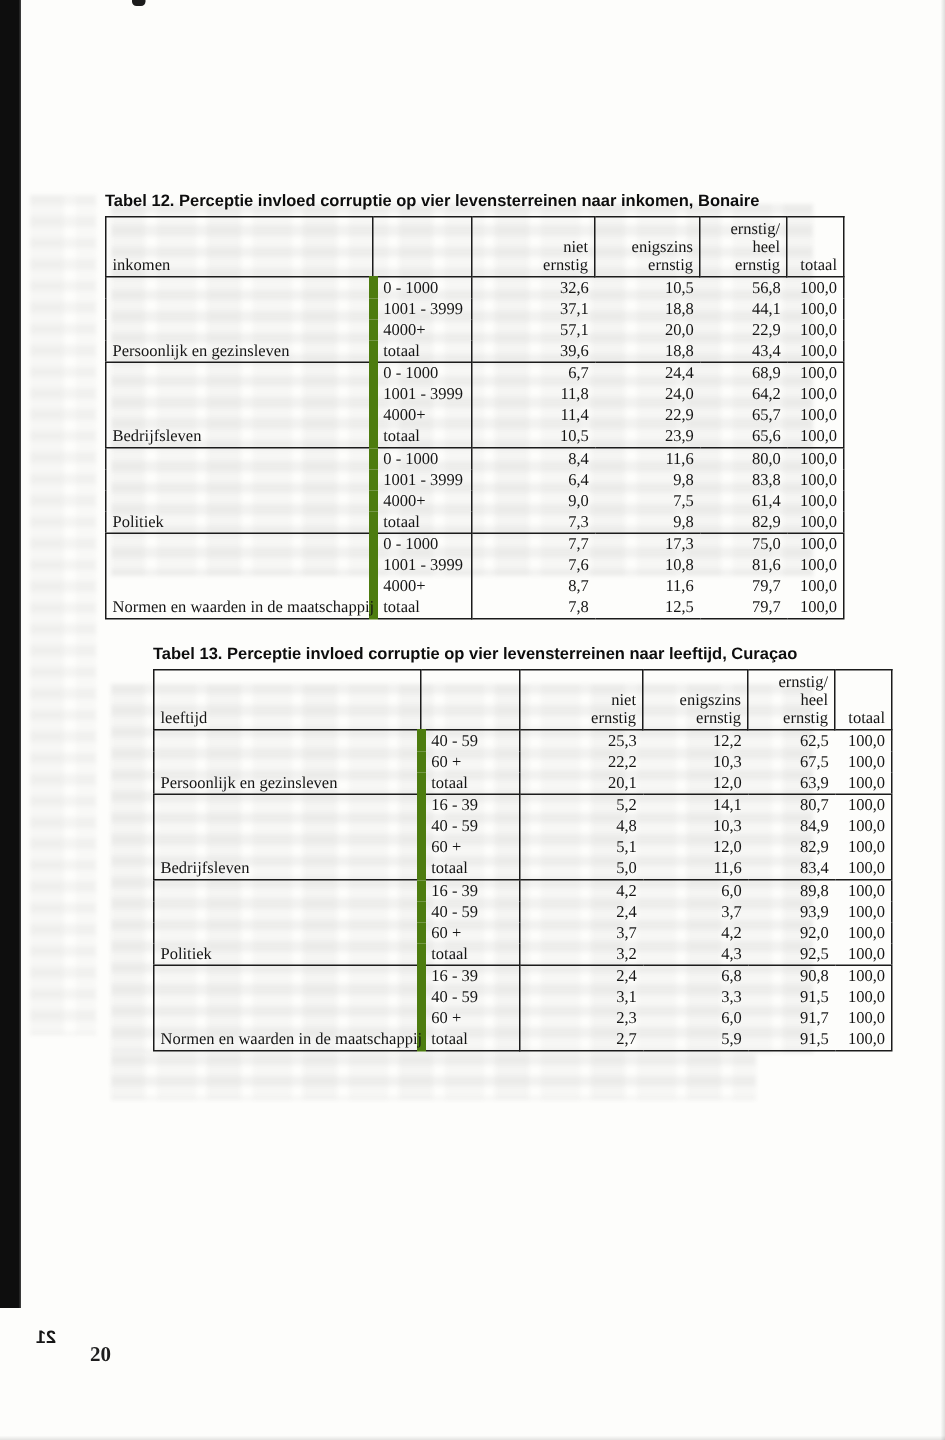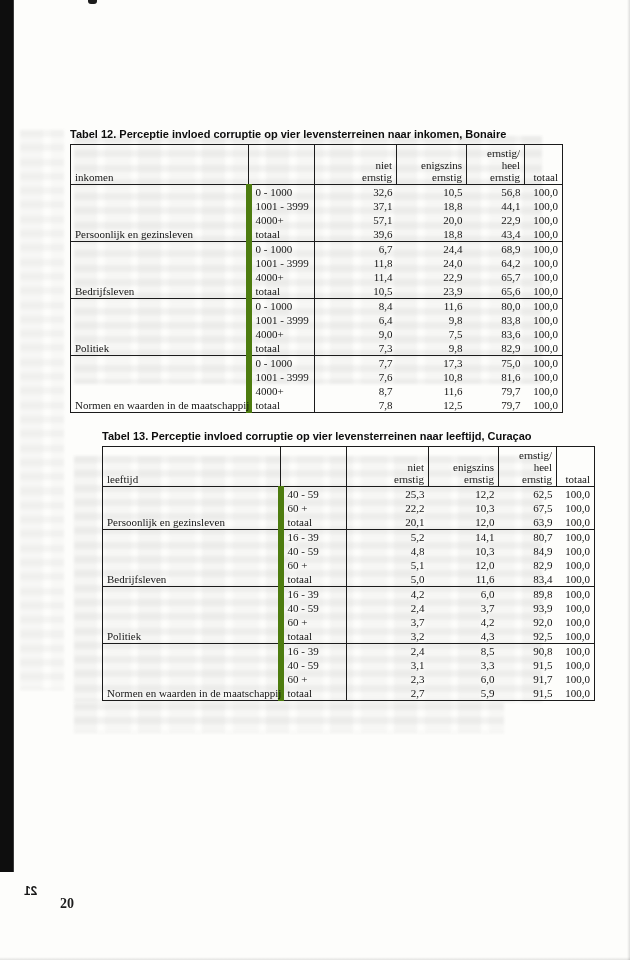--- a/index.html
+++ b/index.html
@@ -174,21 +174,21 @@
               <td class="num">6,4</td>
               <td class="num">9,8</td>
               <td class="num">83,8</td>
               <td class="num">100,0</td>
             </tr>
             <tr>
               <td class="lbl"></td>
               <td class="cat">4000+</td>
               <td class="num">9,0</td>
               <td class="num">7,5</td>
-              <td class="num">83,6</td>
+              <td class="num">61,4</td>
               <td class="num">100,0</td>
             </tr>
             <tr class="group-end">
               <td class="lbl">Politiek</td>
               <td class="cat">totaal</td>
               <td class="num">7,3</td>
               <td class="num">9,8</td>
               <td class="num">82,9</td>
               <td class="num">100,0</td>
             </tr>
@@ -348,21 +348,21 @@
               <td class="cat">totaal</td>
               <td class="num">3,2</td>
               <td class="num">4,3</td>
               <td class="num">92,5</td>
               <td class="num">100,0</td>
             </tr>
             <tr>
               <td class="lbl"></td>
               <td class="cat">16 - 39</td>
               <td class="num">2,4</td>
-              <td class="num">8,5</td>
+              <td class="num">6,8</td>
               <td class="num">90,8</td>
               <td class="num">100,0</td>
             </tr>
             <tr>
               <td class="lbl"></td>
               <td class="cat">40 - 59</td>
               <td class="num">3,1</td>
               <td class="num">3,3</td>
               <td class="num">91,5</td>
               <td class="num">100,0</td>

